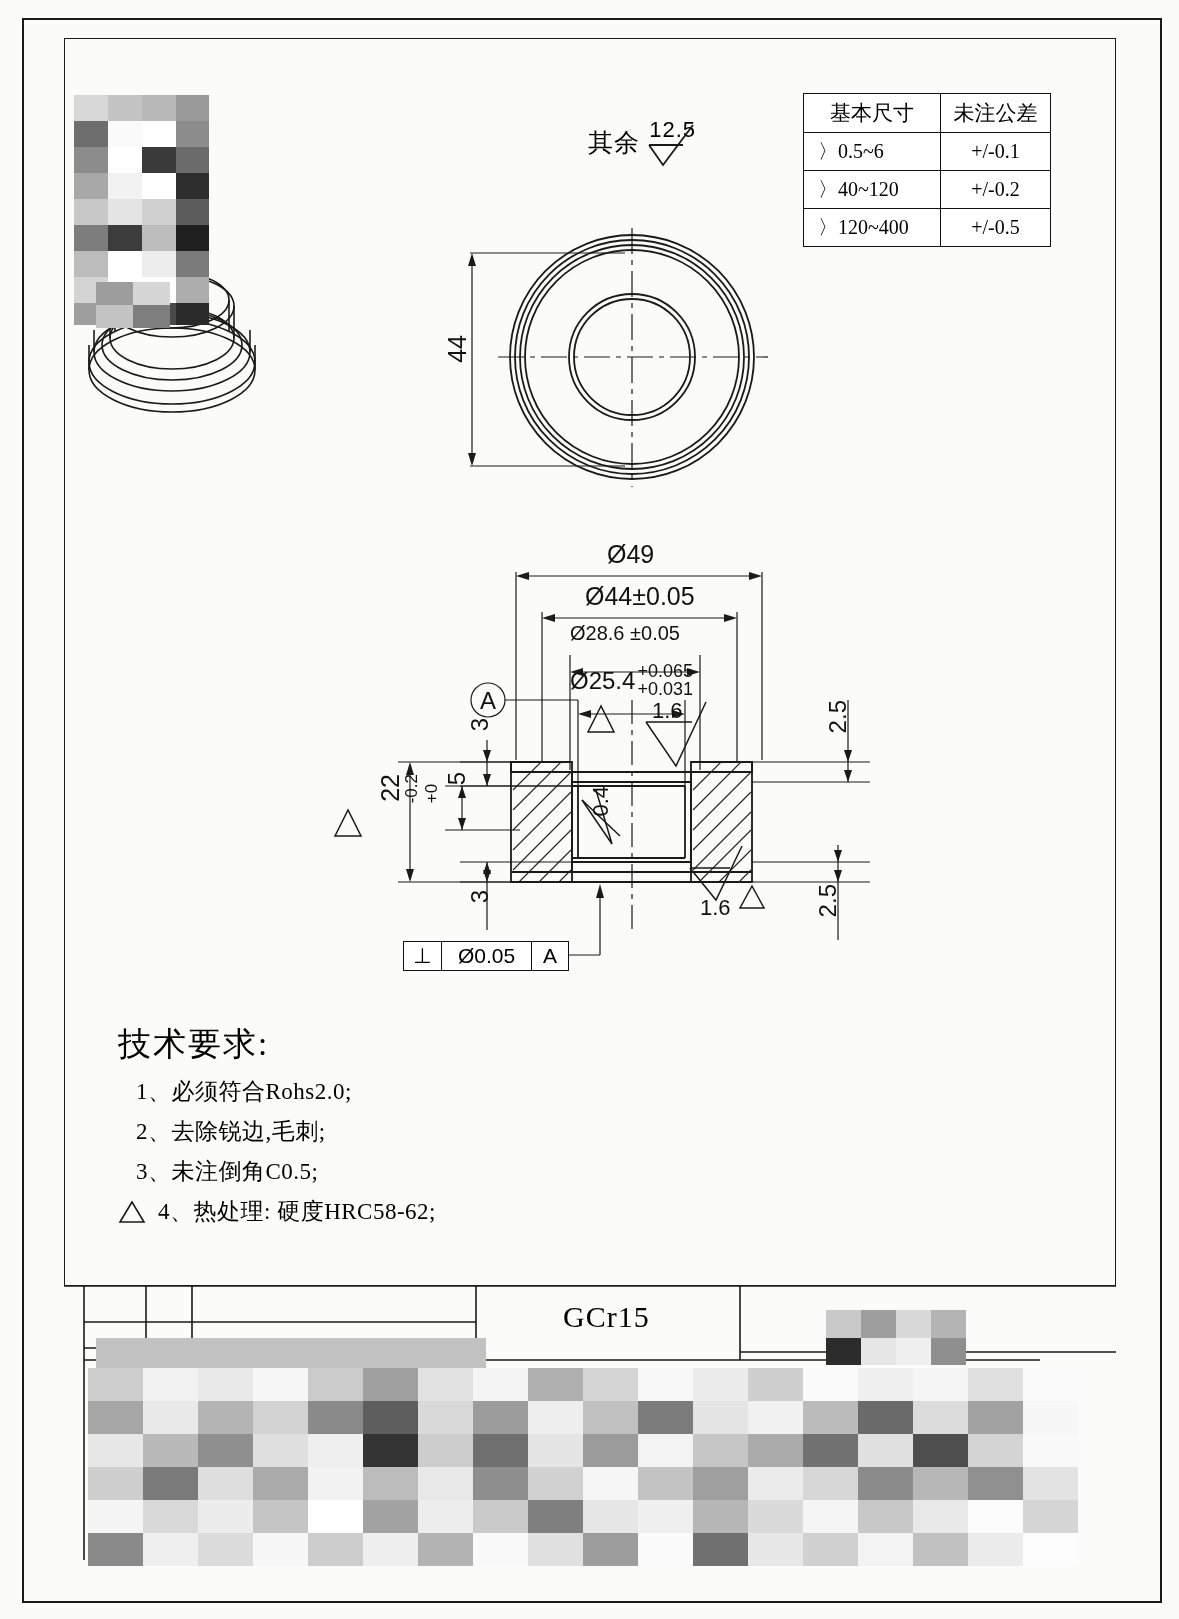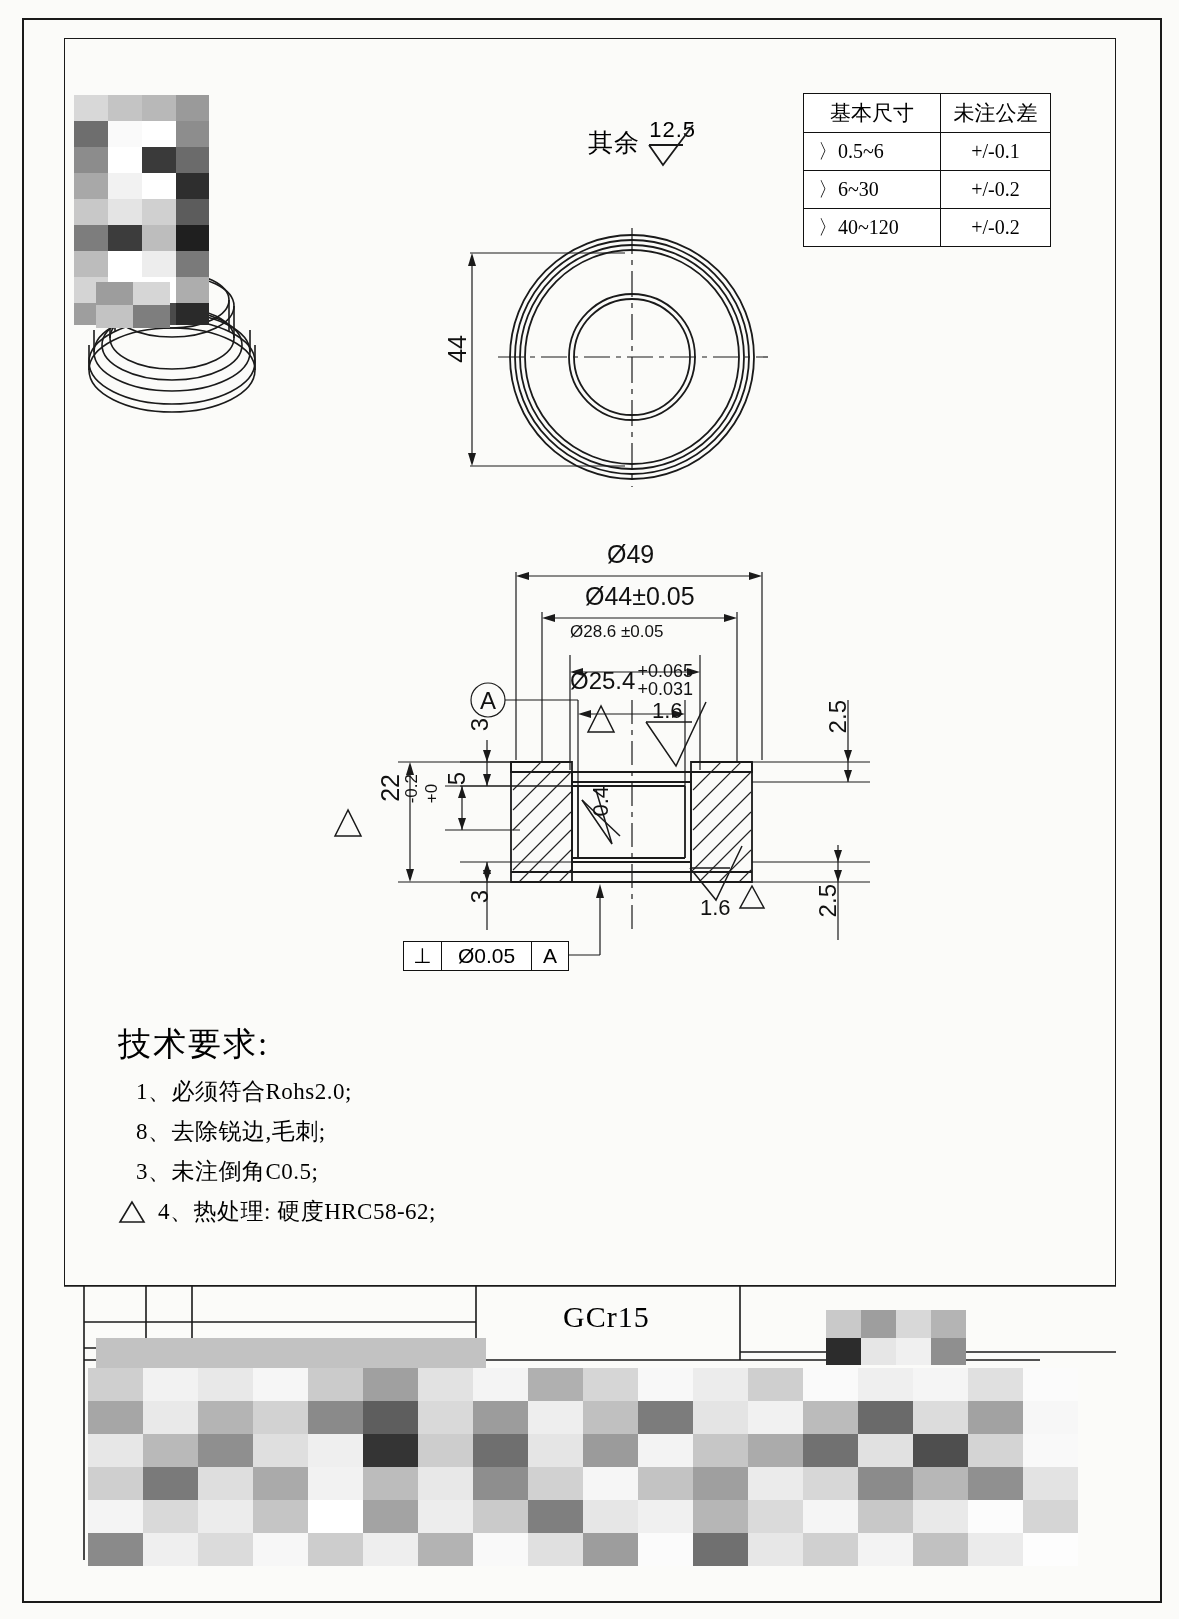--- a/index.html
+++ b/index.html
@@ -306,46 +306,46 @@
         <th>基本尺寸</th>
         <th>未注公差</th>
       </tr>
     </thead>
     <tbody>
       <tr>
         <td class="c1">〉0.5~6</td>
         <td class="c2">+/-0.1</td>
       </tr>
       <tr>
-        <td class="c1">〉6~30</td>
+        <td class="c1">〉40~120</td>
         <td class="c2">+/-0.2</td>
       </tr>
       <tr>
-        <td class="c1">〉40~120</td>
-        <td class="c2">+/-0.2</td>
+        <td class="c1">〉120~400</td>
+        <td class="c2">+/-0.5</td>
       </tr>
     </tbody>
   </table>
 
   <div class="others-note">
     <span>其余</span>
     <span class="sf-sym">
       <span class="sf-val">12.5</span>
       <svg width="56" height="44" style="left:0;top:4px">
         <path d="M2 20 L16 40 L46 0" stroke="#1a1a1a" stroke-width="1.8" fill="none"></path>
         <line x1="2" y1="20" x2="36" y2="20" stroke="#1a1a1a" stroke-width="1.8"></line>
       </svg>
     </span>
   </div>
 
   <div class="t vert" style="left:443px; top:335px; font-size:25px;">44</div>
 
   <div class="t" style="left:607px; top:540px; font-size:25px;">Ø49</div>
   <div class="t" style="left:585px; top:582px; font-size:25px;">Ø44±0.05</div>
-  <div class="t" style="left:570px; top:622px; font-size:17px;">Ø28.6 ±0.05</div>
+  <div class="t" style="left:570px; top:622px; font-size:20px;">Ø28.6 ±0.05</div>
 
   <div style="position:absolute; left:570px; top:664px; display:flex; align-items:center;">
     <span class="t" style="position:relative; font-size:24px;">Ø25.4</span>
     <span style="display:inline-flex; flex-direction:column; line-height:1.0; margin-left:2px; margin-top:-2px;">
       <span class="t" style="position:relative; font-size:18px;">+0.065</span>
       <span class="t" style="position:relative; font-size:18px;">+0.031</span>
     </span>
   </div>
 
   <div class="t" style="left:480px; top:687px; font-size:24px;">A</div>
@@ -371,21 +371,21 @@
 
   <div class="fcf">
     <div style="width:38px;">⊥</div>
     <div style="width:90px;">Ø0.05</div>
     <div style="width:36px;">A</div>
   </div>
 
   <div class="tech-block">
     <div class="tech-title">技术要求:</div>
     <div class="tech-item">1、必须符合Rohs2.0;</div>
-    <div class="tech-item">8、去除锐边,毛刺;</div>
+    <div class="tech-item">2、去除锐边,毛刺;</div>
     <div class="tech-item">3、未注倒角C0.5;</div>
     <div class="tech-item has-tri">
       <svg width="28" height="24" style="position:relative">
         <polygon points="14,2 2,22 26,22" stroke="#1a1a1a" stroke-width="1.6" fill="none"></polygon>
       </svg>
       <span>4、热处理: 硬度HRC58-62;</span>
     </div>
   </div>
 
   <div class="material">GCr15</div>

